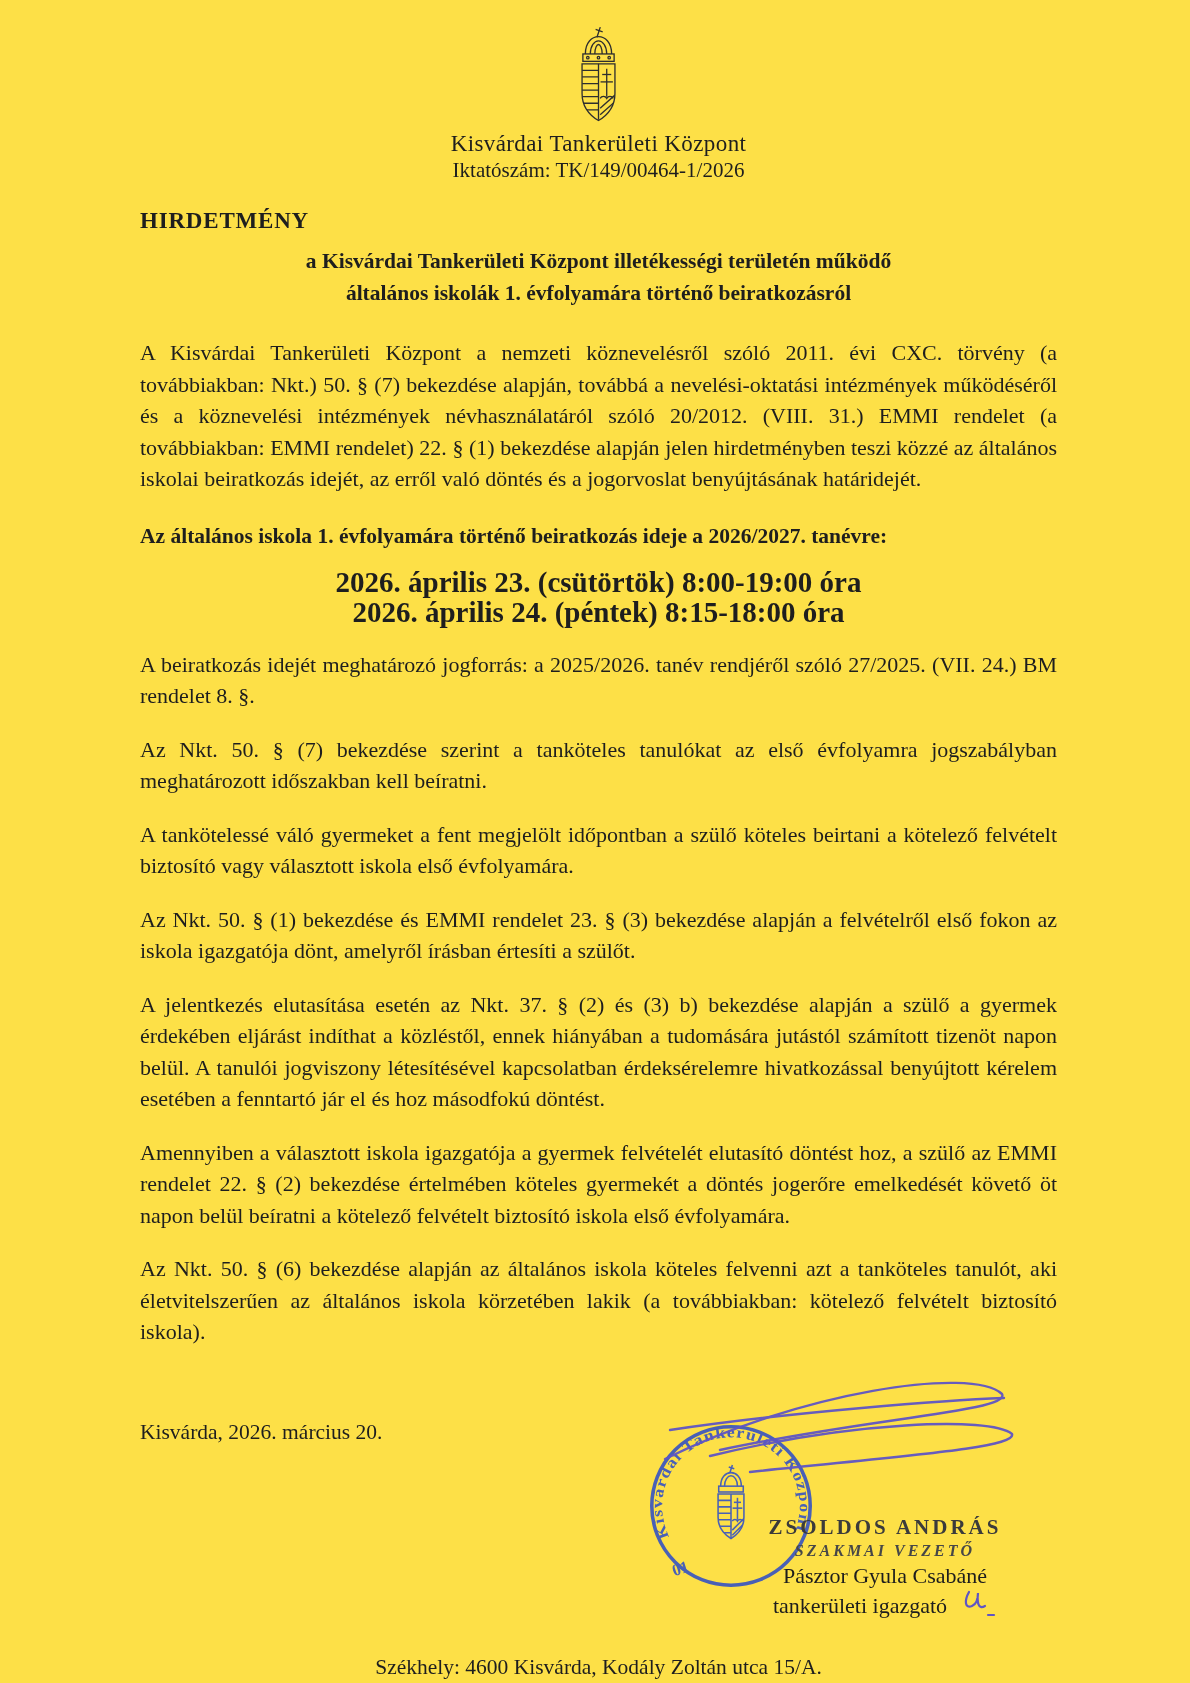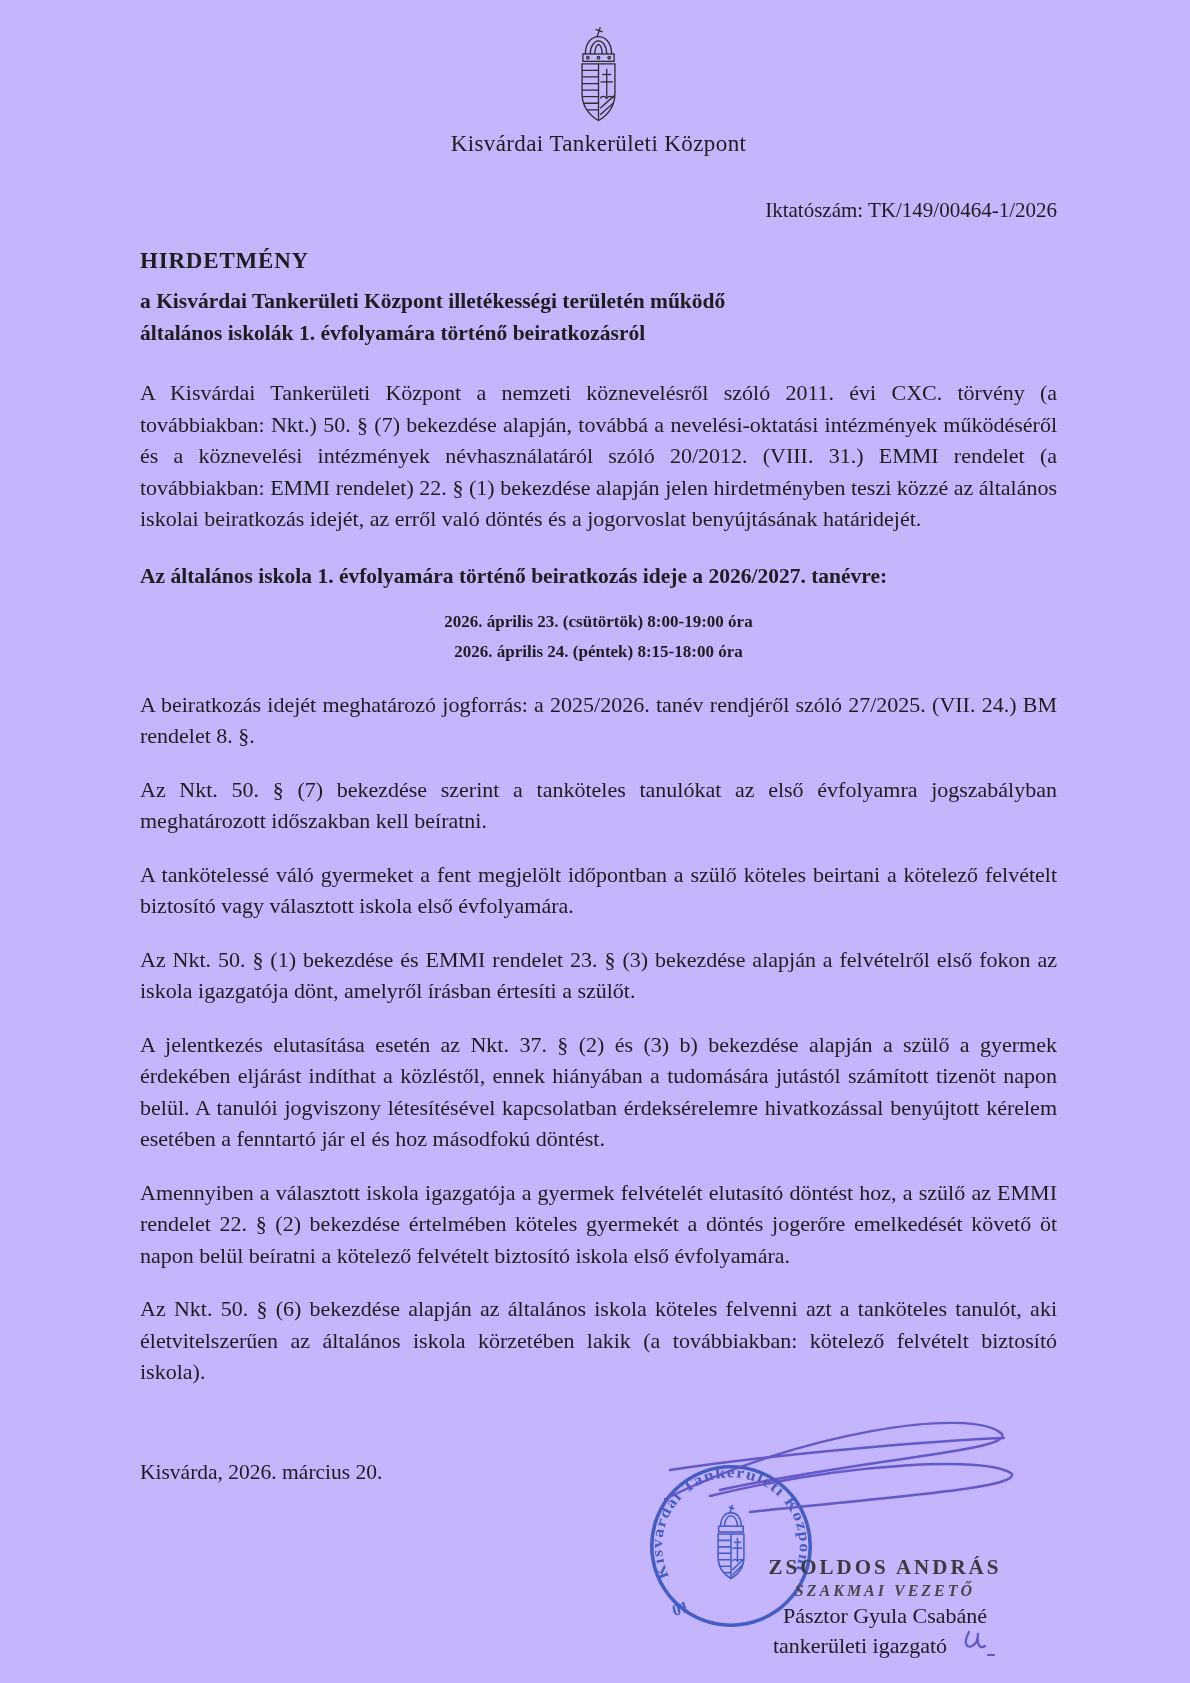--- a/index.html
+++ b/index.html
@@ -5,45 +5,45 @@
   :root{
     --stamp-color:#3a56c0;
     --ink-color:#5f55c4;
     --text:#1e1e1e;
   }
   html,body{margin:0;padding:0;background:#ffffff;}
   .page{
     position:relative;
     width:1190px;height:1683px;
     margin:0 auto;
-    background:#c4b5fd;
+    background:#fde047;
     overflow:hidden;
     font-family:"Liberation Serif", serif;
     color:var(--text);
   }
   .content{padding:0 133px 0 140px;}
 
   .crest{display:block;margin:26px auto 0;}
   .org-name{
     text-align:center;font-size:23px;line-height:26px;margin-top:8px;letter-spacing:.4px;
   }
-  .ref-row{margin-top:40px;text-align:right;font-size:21px;line-height:26px;}
+  .ref-row{text-align:center;font-size:21px;line-height:26px;}
   .doc-title{
     margin-top:24px;text-align:left;font-size:23px;font-weight:bold;letter-spacing:.8px;line-height:28px;
   }
   .doc-subtitle{
-    margin-top:10px;font-size:21.5px;font-weight:bold;line-height:32px;
+    margin-top:10px;text-align:center;font-size:21.5px;font-weight:bold;line-height:32px;
   }
   p.body-par{
     margin:22px 0 0 0;font-size:22px;line-height:31.5px;text-align:justify;
   }
   .enroll-heading{
     margin-top:26px;text-align:left;font-size:21.5px;font-weight:bold;line-height:30px;
   }
-  .enroll-dates{margin-top:16px;text-align:center;font-size:17px;font-weight:bold;line-height:30px;}
+  .enroll-dates{margin-top:16px;text-align:center;font-size:29px;font-weight:bold;line-height:30px;}
 
   .sig-area{position:relative;height:288px;margin-top:14px;}
   .place-date{position:absolute;left:0;top:58px;font-size:21.5px;}
   .stamp{position:absolute;left:505px;top:58px;width:172px;height:172px;opacity:.92;}
   .signature-svg{position:absolute;left:430px;top:2px;width:470px;height:130px;pointer-events:none;}
   .sig-names{position:absolute;left:570px;top:153px;width:350px;text-align:center;}
   .stamped-name{font-size:21px;font-weight:bold;letter-spacing:3px;color:#3b3b3b;line-height:25px;}
   .stamped-title{font-size:16px;font-weight:bold;letter-spacing:3px;color:#474747;line-height:21px;font-style:italic;}
   .signer-name{font-size:22px;line-height:27px;color:#1d1d1d;margin-top:1px;}
   .signer-title{font-size:22px;line-height:30px;color:#1d1d1d;}

